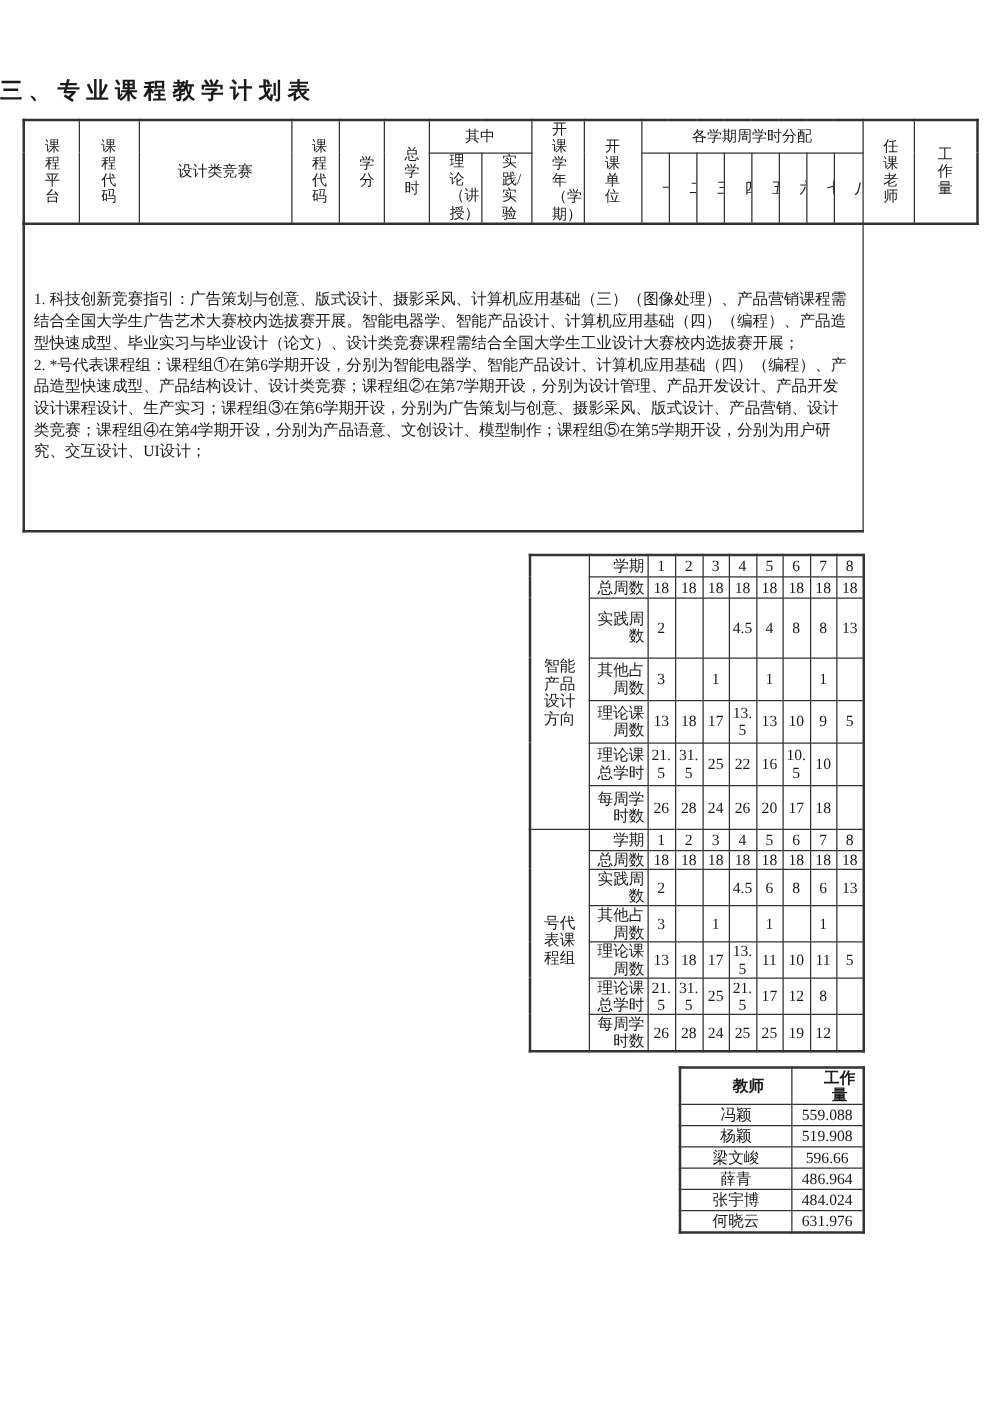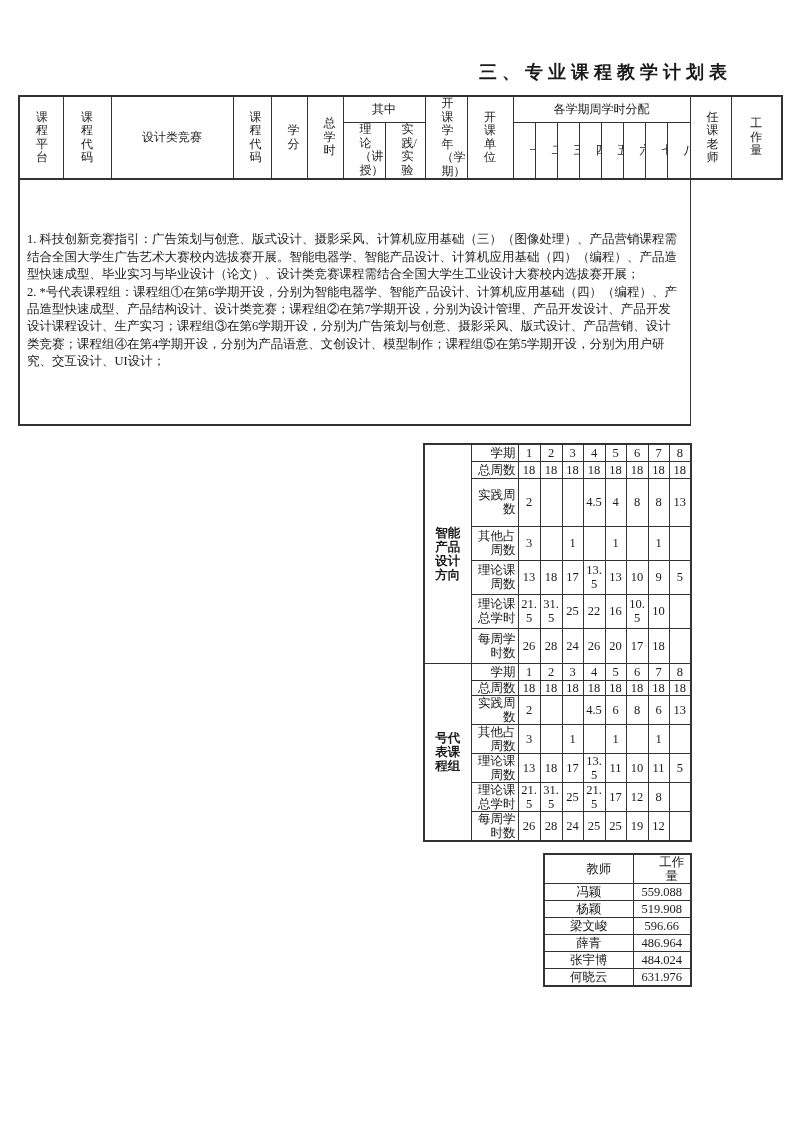--- a/index.html
+++ b/index.html
@@ -1,21 +1,21 @@
 <!DOCTYPE html>
 <html><head>
 <meta charset="utf-8">
 <style>
   html,body { margin:0; padding:0; }
   body {
     width:799px; height:1131px; position:relative; background:#ffffff;
     font-family:"Liberation Serif","DejaVu Serif",serif; color:#1a1a1a;
   }
   .page-title {
-    position:absolute; top:60px; left:0; width:732px; text-align:right;
+    position:absolute; top:60px; left:0; width:732px; text-align:left;
     font-size:18px; font-weight:bold; letter-spacing:5px;
   }
   table { border-collapse:collapse; table-layout:fixed; }
   td, th {
     border:1px solid #333; text-align:center; vertical-align:middle;
     font-weight:normal; overflow:hidden; padding:0 3px; word-break:break-all;
   }
   
   .header-table {
     position:absolute; left:18px; top:95px; width:763px;
@@ -31,32 +31,32 @@
     border-bottom:2px solid #333; display:flex; flex-direction:column;
     justify-content:center; padding:0 7px; font-size:12.5px; line-height:17.4px;
   }
   .note { text-align:left; }
   
   .direction-table {
     position:absolute; left:423px; top:443px; width:267px;
     font-size:12.5px; line-height:14px; border:2px solid #333;
   }
   .direction-table td { padding:0 2px; }
-  .direction-table td.grp { font-weight:bold; padding:0 5px; }
+  .direction-table td.grp { font-weight:normal; padding:0 5px; }
   .direction-table td.lbl { padding:0 2px;text-align:right; }
   tr.h17{height:17px} tr.h15{height:15px} tr.h48{height:48px} tr.h34{height:34px}
   tr.h35{height:35px} tr.h27{height:27px} tr.h26{height:26px}
   
   .teacher-table {
     position:absolute; left:543px; top:853px; width:147px;
     font-size:12.5px; line-height:14px; border:2px solid #333;
   }
   .teacher-table tr { height:17px; }
   .teacher-table tr.tth { height:18px; }
-  .teacher-table .tth td { font-weight:normal;padding-left:23px; }
+  .teacher-table .tth td { font-weight:bold;padding-left:23px; }
 </style>
 </head>
 <body>
 
 <div class="page-title">三、专业课程教学计划表</div>
 
 <table class="header-table">
   <colgroup>
     <col style="width:44px">
       <col style="width:48px">

